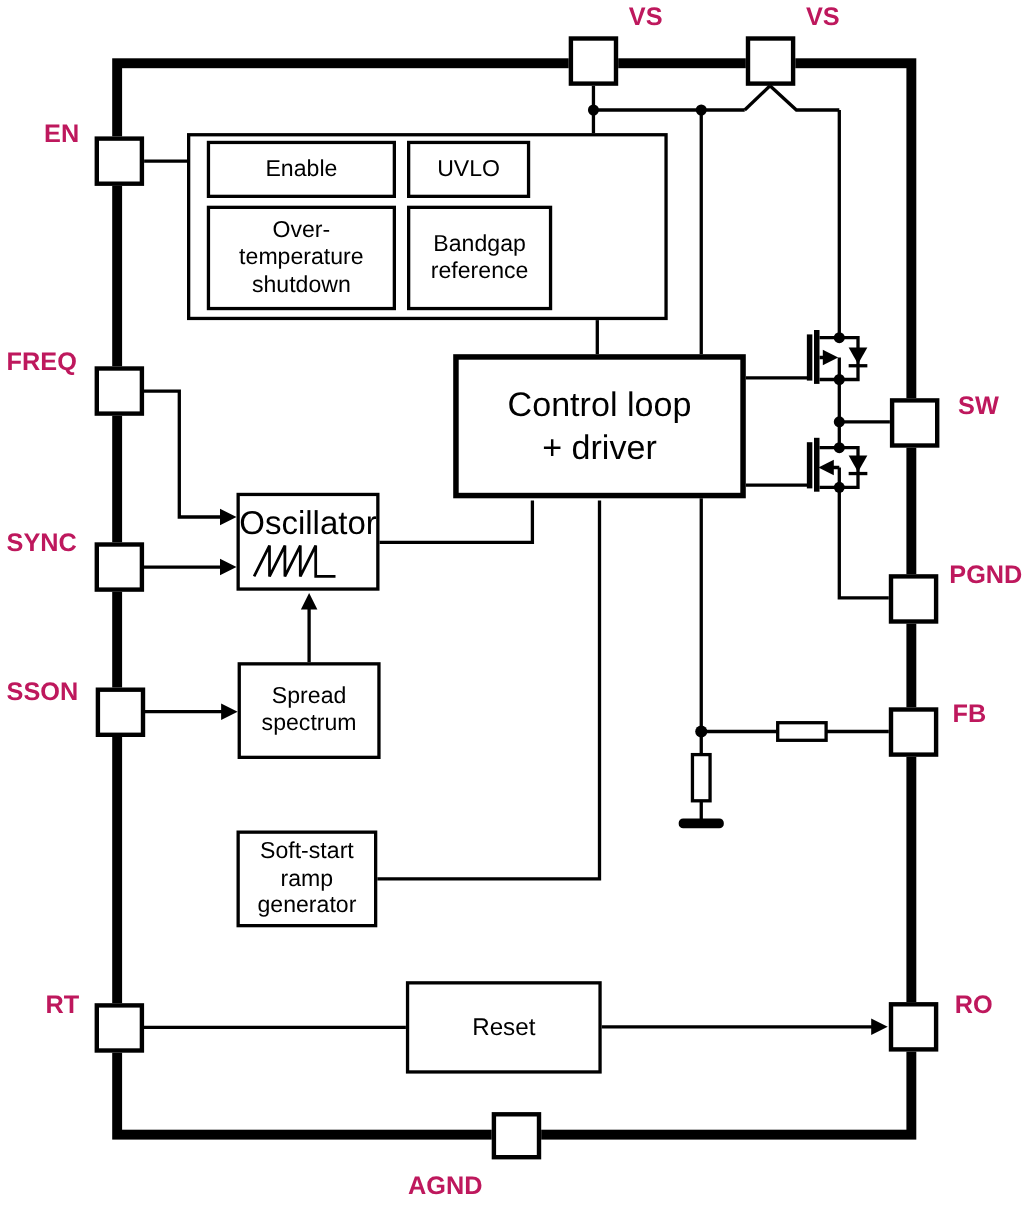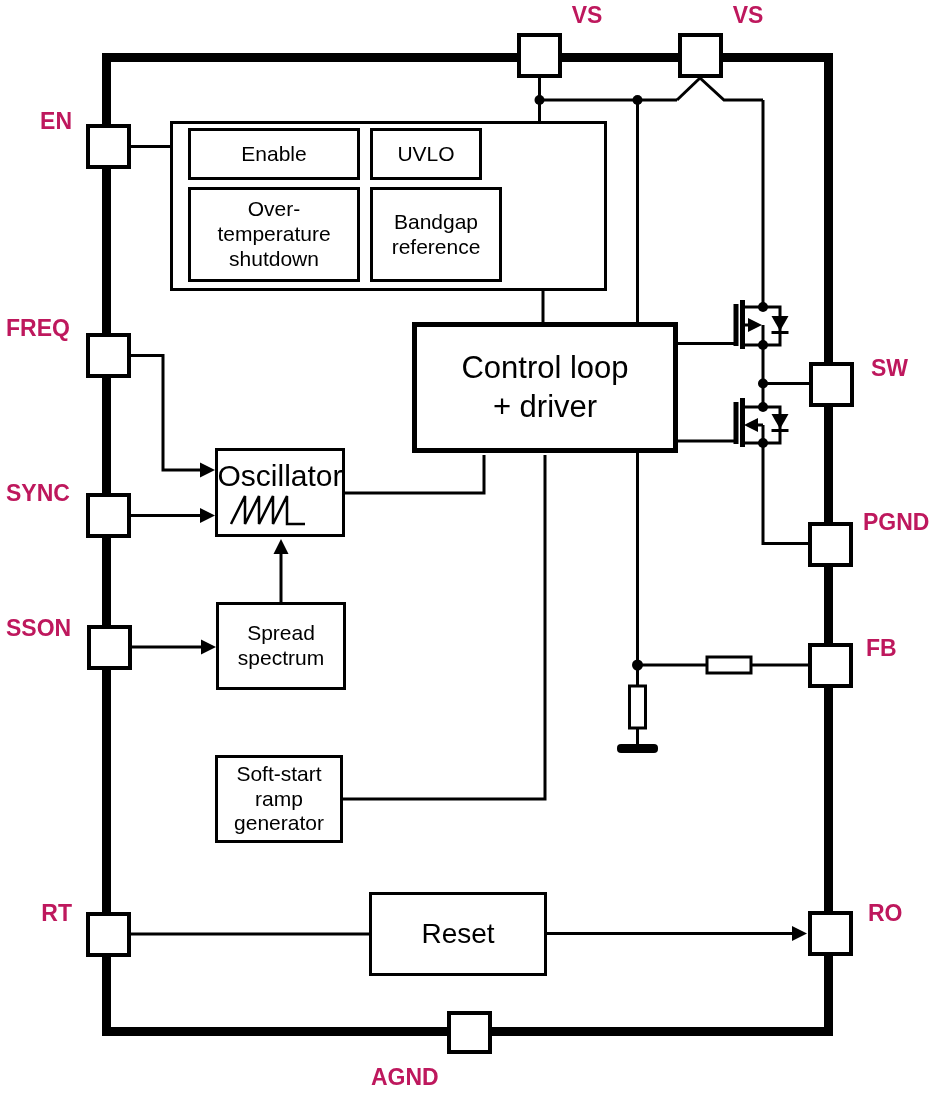--- a/index.html
+++ b/index.html
@@ -55,21 +55,21 @@
 
   <div class="blk" id="oscillator" style="left:215px;top:448px;width:130px;height:89px;font-size:30px;">Oscillator</div>
 
   <div class="blk" style="left:216px;top:602px;width:130px;height:88px;">Spread
 spectrum</div>
 
   <div class="blk" style="left:215px;top:755px;width:128px;height:88px;text-align:center;">Soft-start
 ramp
 generator</div>
 
-  <div class="blk" style="left:369px;top:892px;width:178px;height:84px;font-size:28px;">Reset</div>
+  <div class="blk" style="left:369px;top:892px;width:178px;height:84px;font-size:22px;">Reset</div>
 
   <div class="pin" style="left:517px;top:33px;"></div>
   <div class="pin" style="left:678px;top:33px;"></div>
   <div class="pin" style="left:86px;top:124px;"></div>
   <div class="pin" style="left:86px;top:333px;"></div>
   <div class="pin" style="left:86px;top:493px;"></div>
   <div class="pin" style="left:87px;top:625px;"></div>
   <div class="pin" style="left:86px;top:912px;"></div>
   <div class="pin" style="left:809px;top:362px;"></div>
   <div class="pin" style="left:808px;top:522px;"></div>

